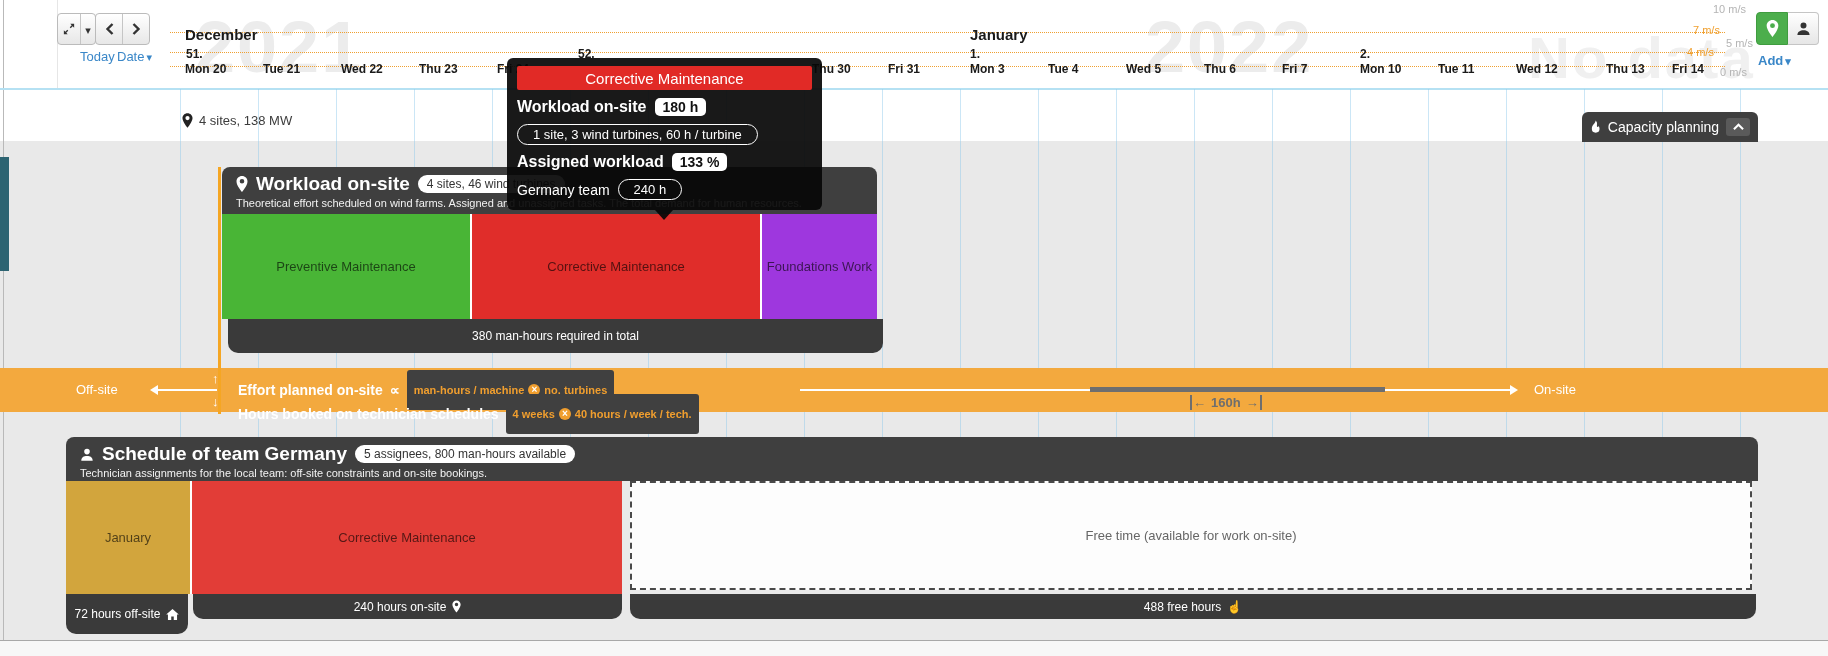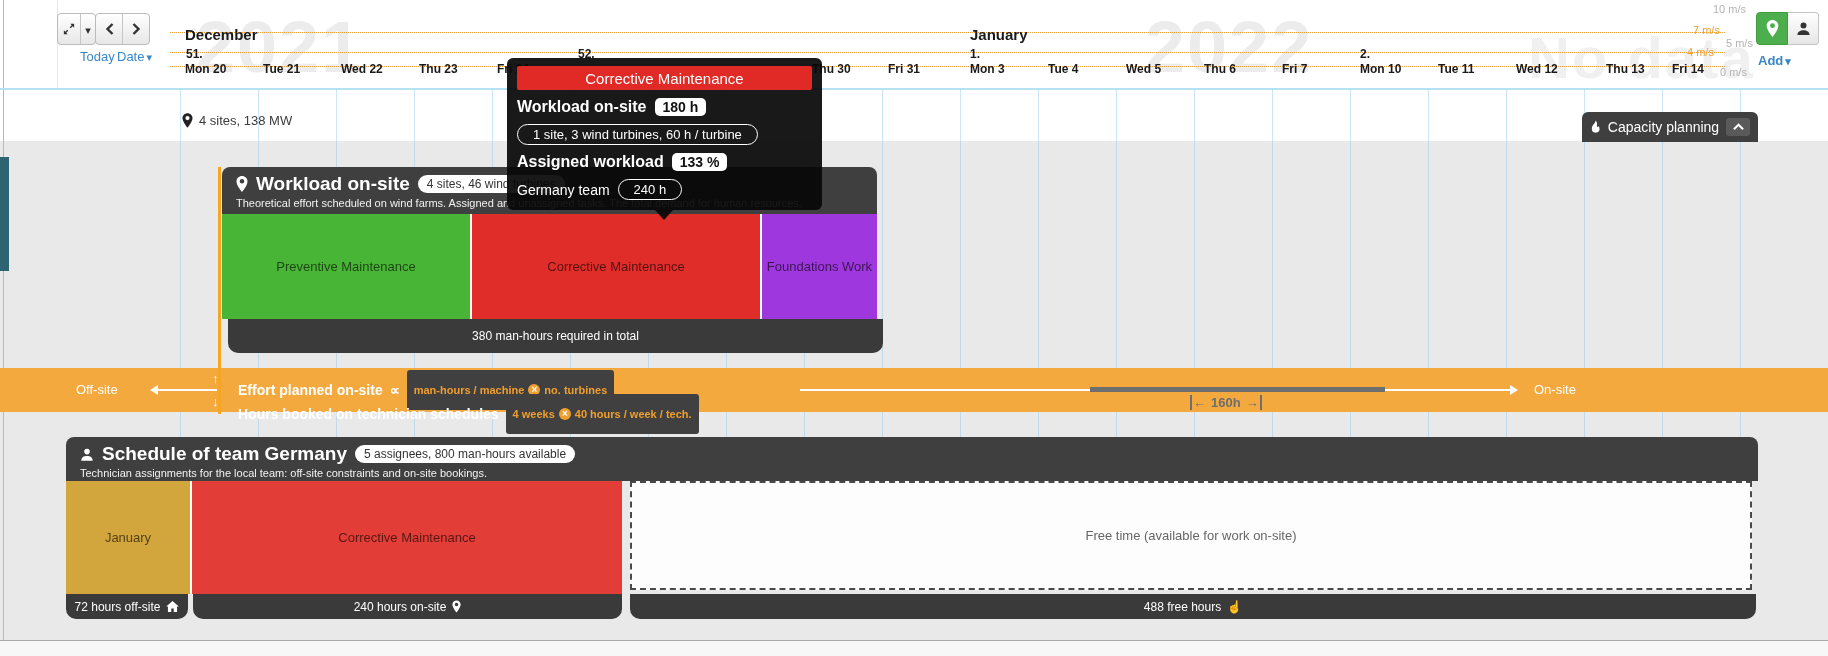--- a/index.html
+++ b/index.html
@@ -288,21 +288,21 @@
       </span>
       <span class="panel-title">Schedule of team Germany</span>
       <span class="panel-badge">5 assignees, 800 man-hours available</span>
     </div>
     <div class="panel-sub">Technician assignments for the local team: off-site constraints and on-site bookings.</div>
   </div>
   <div class="abs block" style="left:66px;top:481px;width:124px;height:113px;background:#d2a53d;">January</div>
   <div class="abs block" style="left:190px;top:481px;width:432px;height:113px;background:#e23d37;border-left:2px solid #fff;">Corrective Maintenance</div>
   <div class="abs block free-block" style="left:630px;top:481px;width:1122px;height:109px;">Free time (available for work on-site)</div>
 
-  <div class="abs bar-footer" style="left:66px;top:594px;width:122px;height:25px;">
+  <div class="abs bar-footer" style="left:66px;top:594px;width:122px;height:40px;">
     <span>72 hours off-site</span>
     <span>
       <svg width="13" height="11" viewBox="0 0 16 14" fill="#fff">
           <path d="M8 0L0 7h2.2v7h4.2V9.5h3.2V14h4.2V7H16z"></path>
         </svg>
     </span>
   </div>
   <div class="abs bar-footer" style="left:193px;top:594px;width:429px;height:25px;">
     <span>240 hours on-site</span>
     <span>

